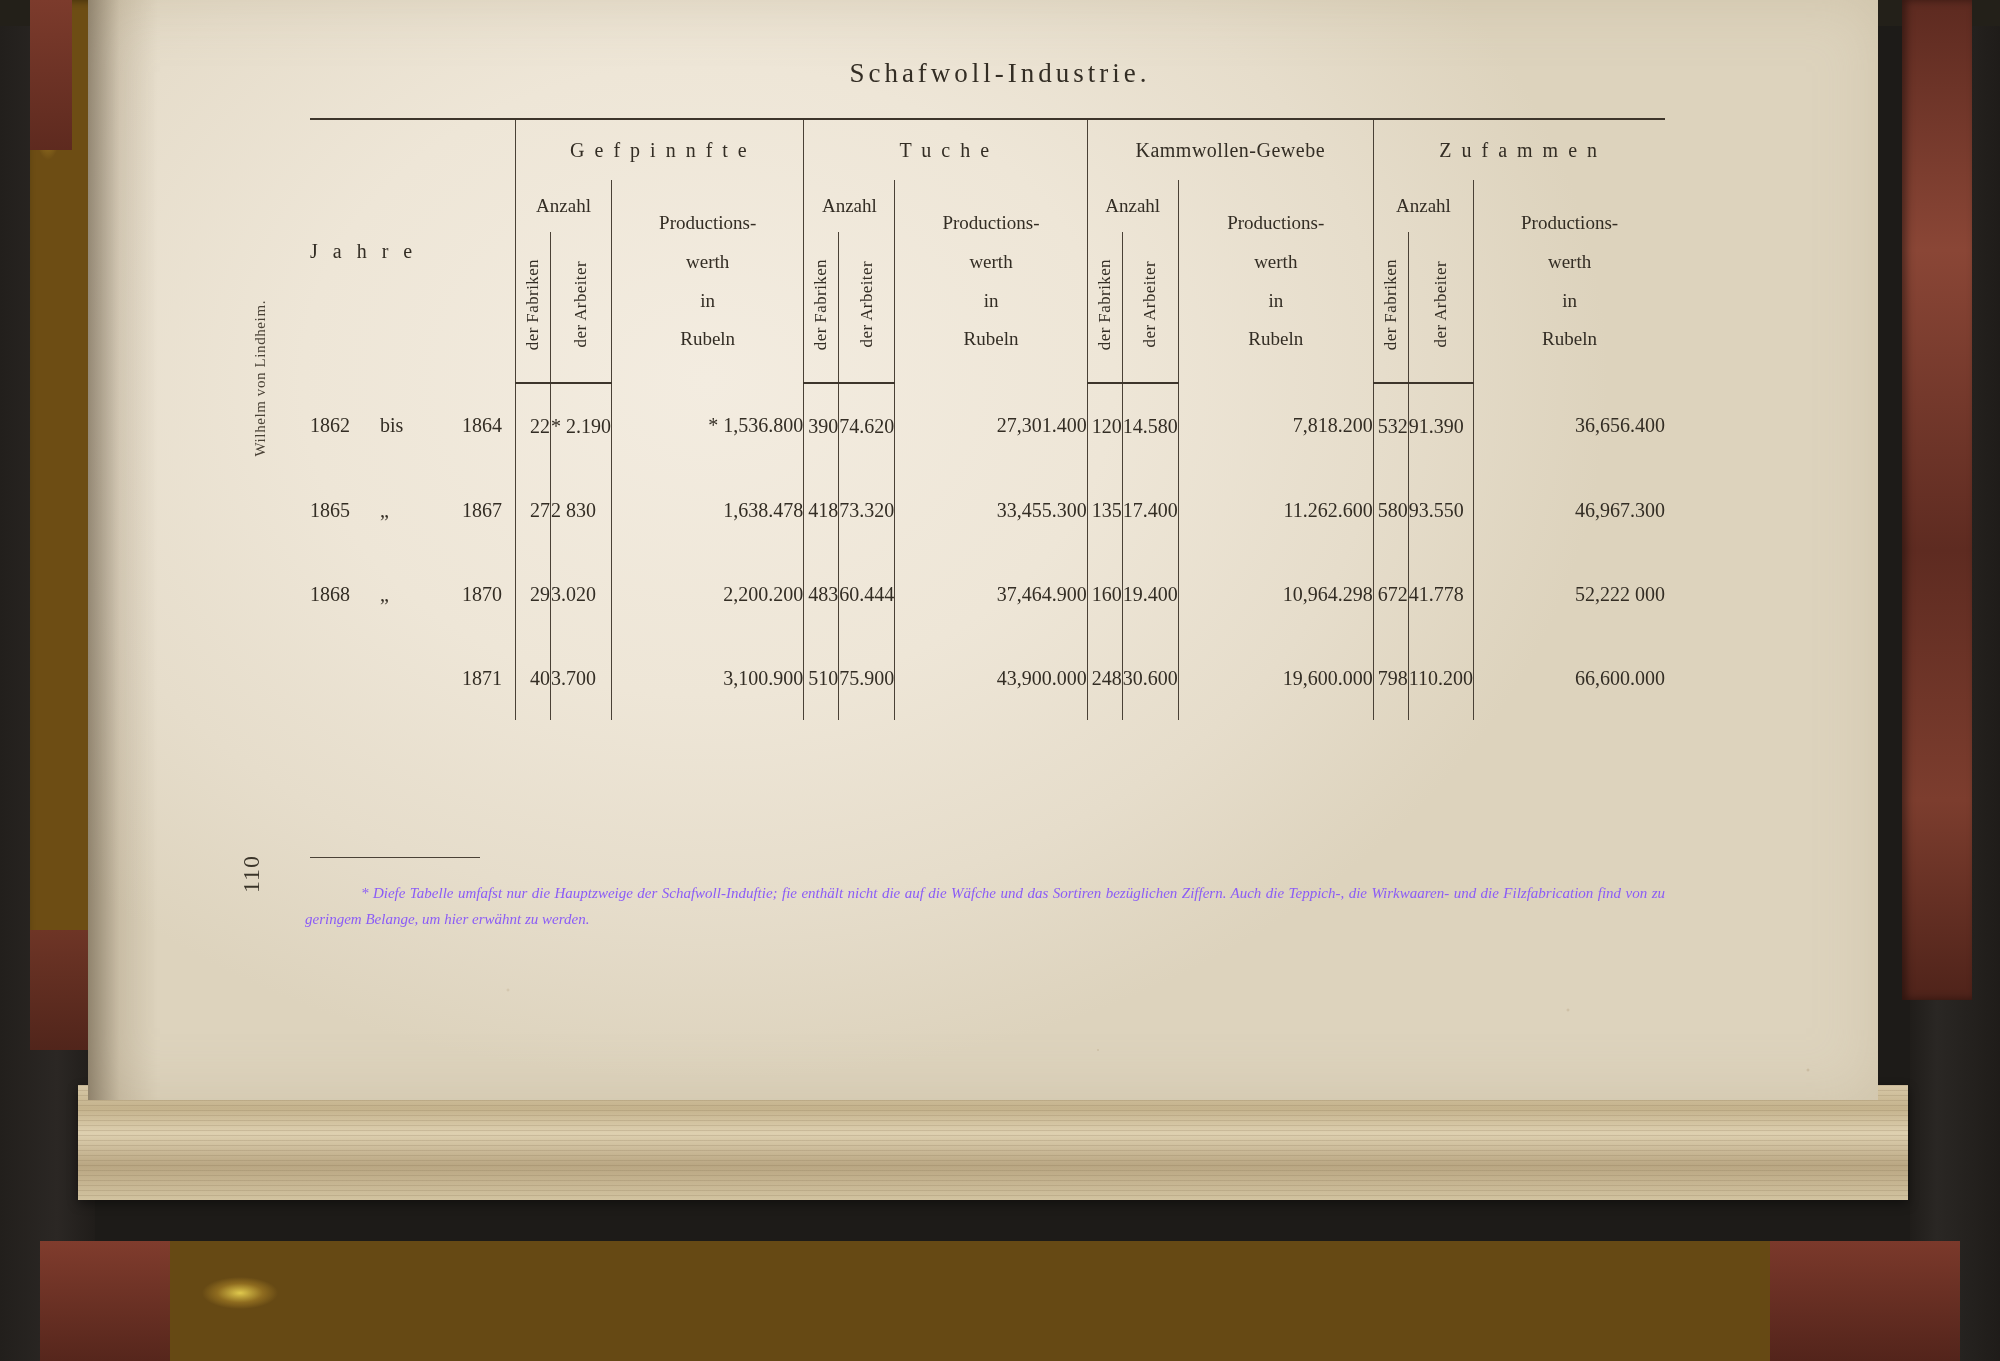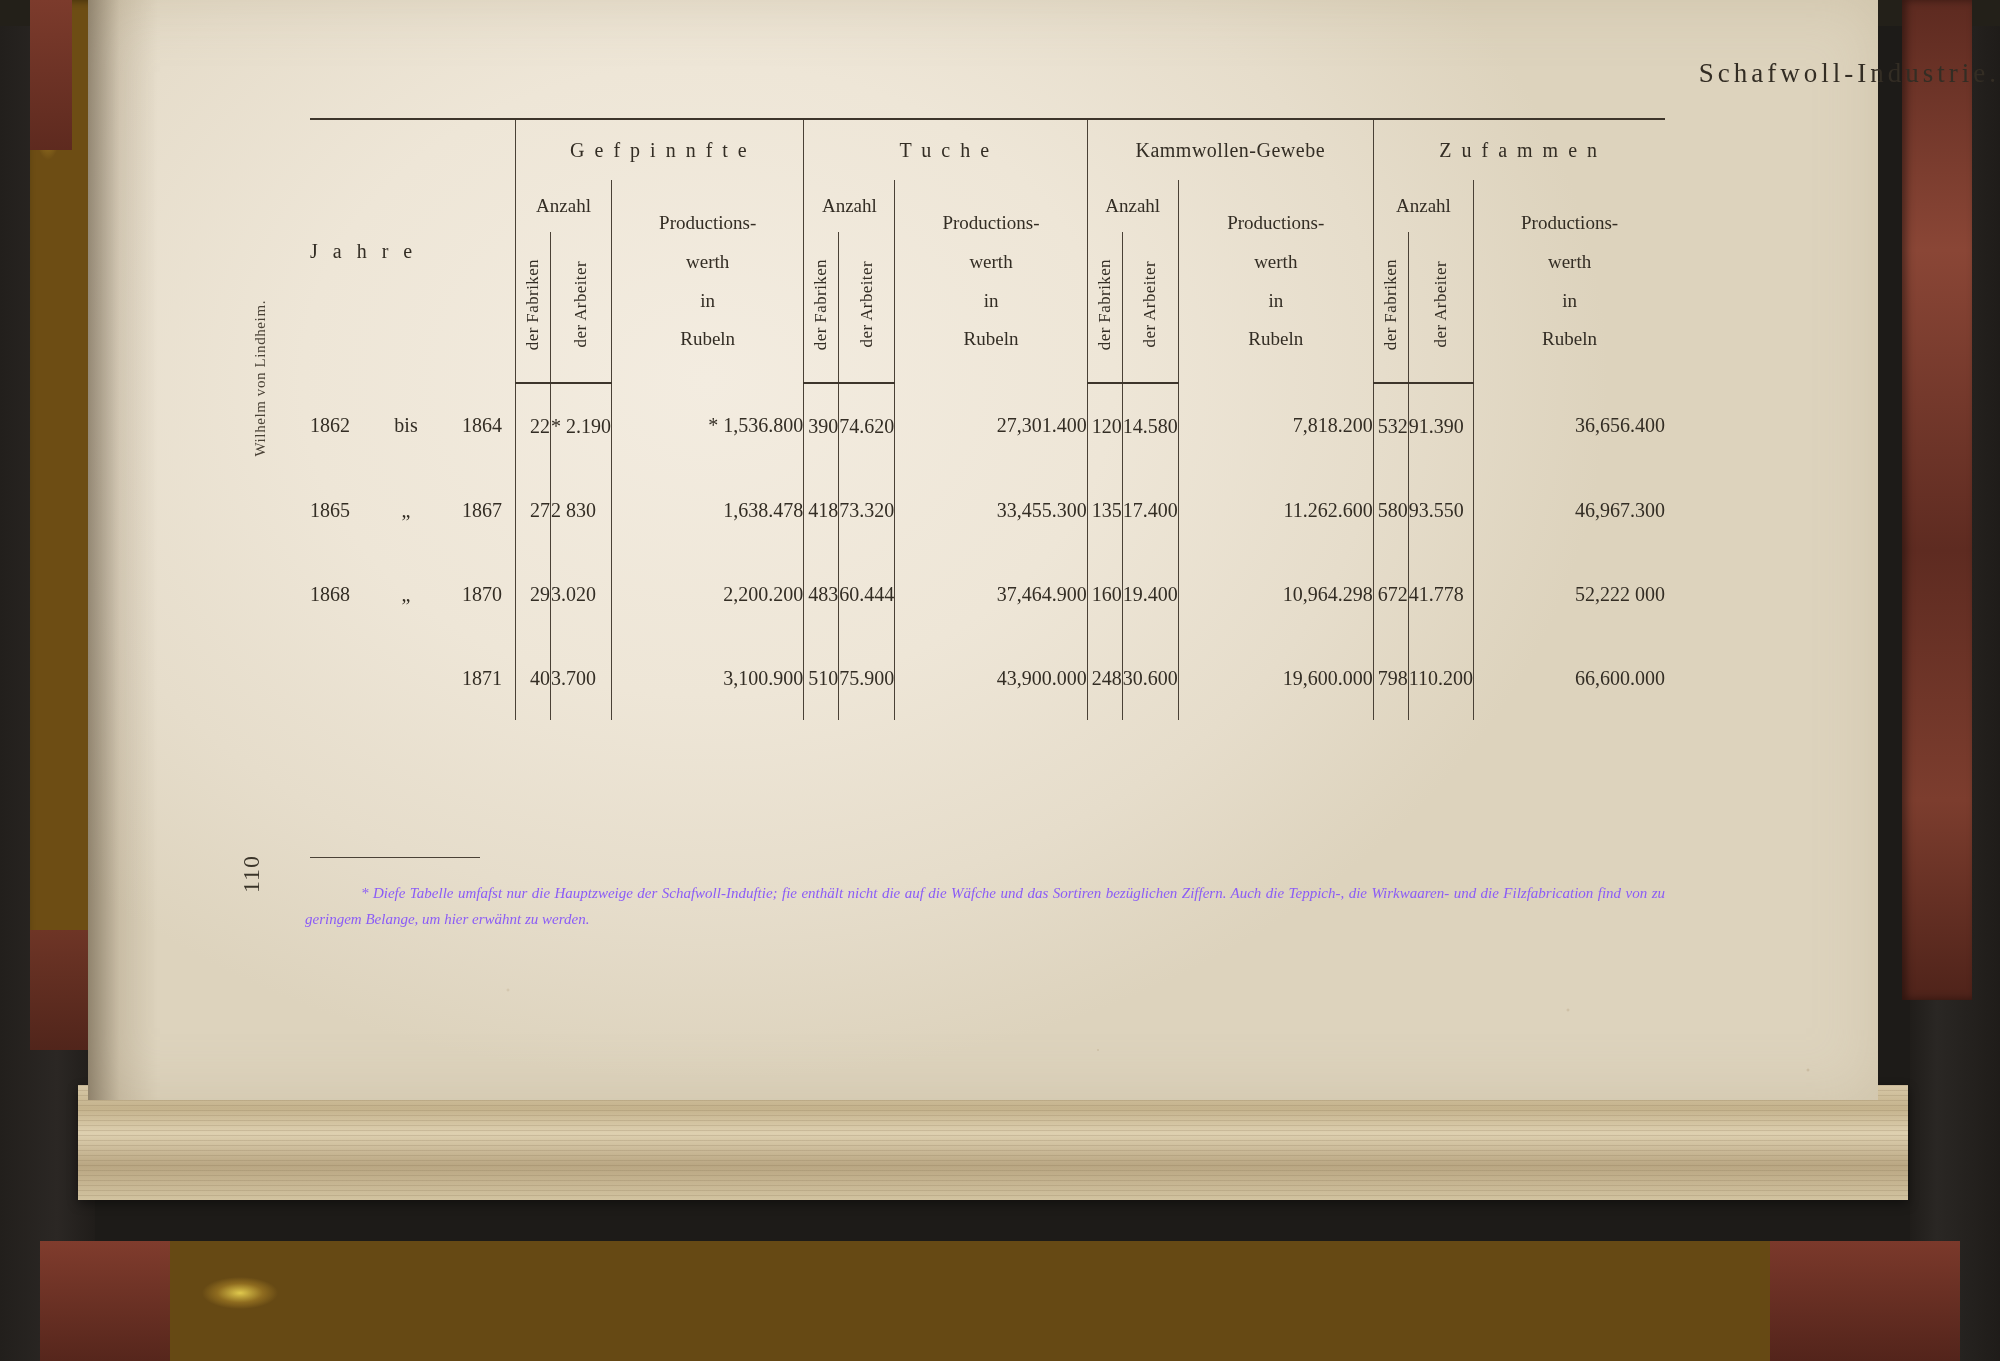--- a/index.html
+++ b/index.html
@@ -127,21 +127,21 @@
       radial-gradient(circle 1.5px at 1010px 1050px, rgba(150,120,80,.3), rgba(0,0,0,0)),
       radial-gradient(circle 2px at 420px 990px, rgba(150,120,80,.25), rgba(0,0,0,0));
   }
 
   
   .ink { color: #2f2a22; }
 
   .heading {
     position: absolute;
     left: 0; right: 0; top: 58px;
-    text-align: right;
+    text-align: center;
     font-size: 27px;
     letter-spacing: 4px;
     color: #332d24;
   }
 
   .side-note {
     position: absolute;
     left: 252px; top: 300px;
     writing-mode: vertical-rl;
     transform: rotate(180deg);
@@ -226,21 +226,21 @@
     margin-top: 31px;
   }
 
   td.yr {
     font-size: 20px;
     height: 84px;
     padding: 0 14px;
     white-space: nowrap;
   }
   td.yr .y1 { display:inline-block; width: 70px; }
-  td.yr .mid { display:inline-block; width: 52px; text-align:center; }
+  td.yr .mid { display:inline-block; width: 52px; text-align:left; }
   td.yr .y2 { display:inline-block; width: 70px; text-align:right; }
   td.num {
     text-align: right;
     padding-right: 10px;
     font-size: 20px;
     white-space: nowrap;
   }
   td.numc {
     text-align: left;
     font-size: 20px;

